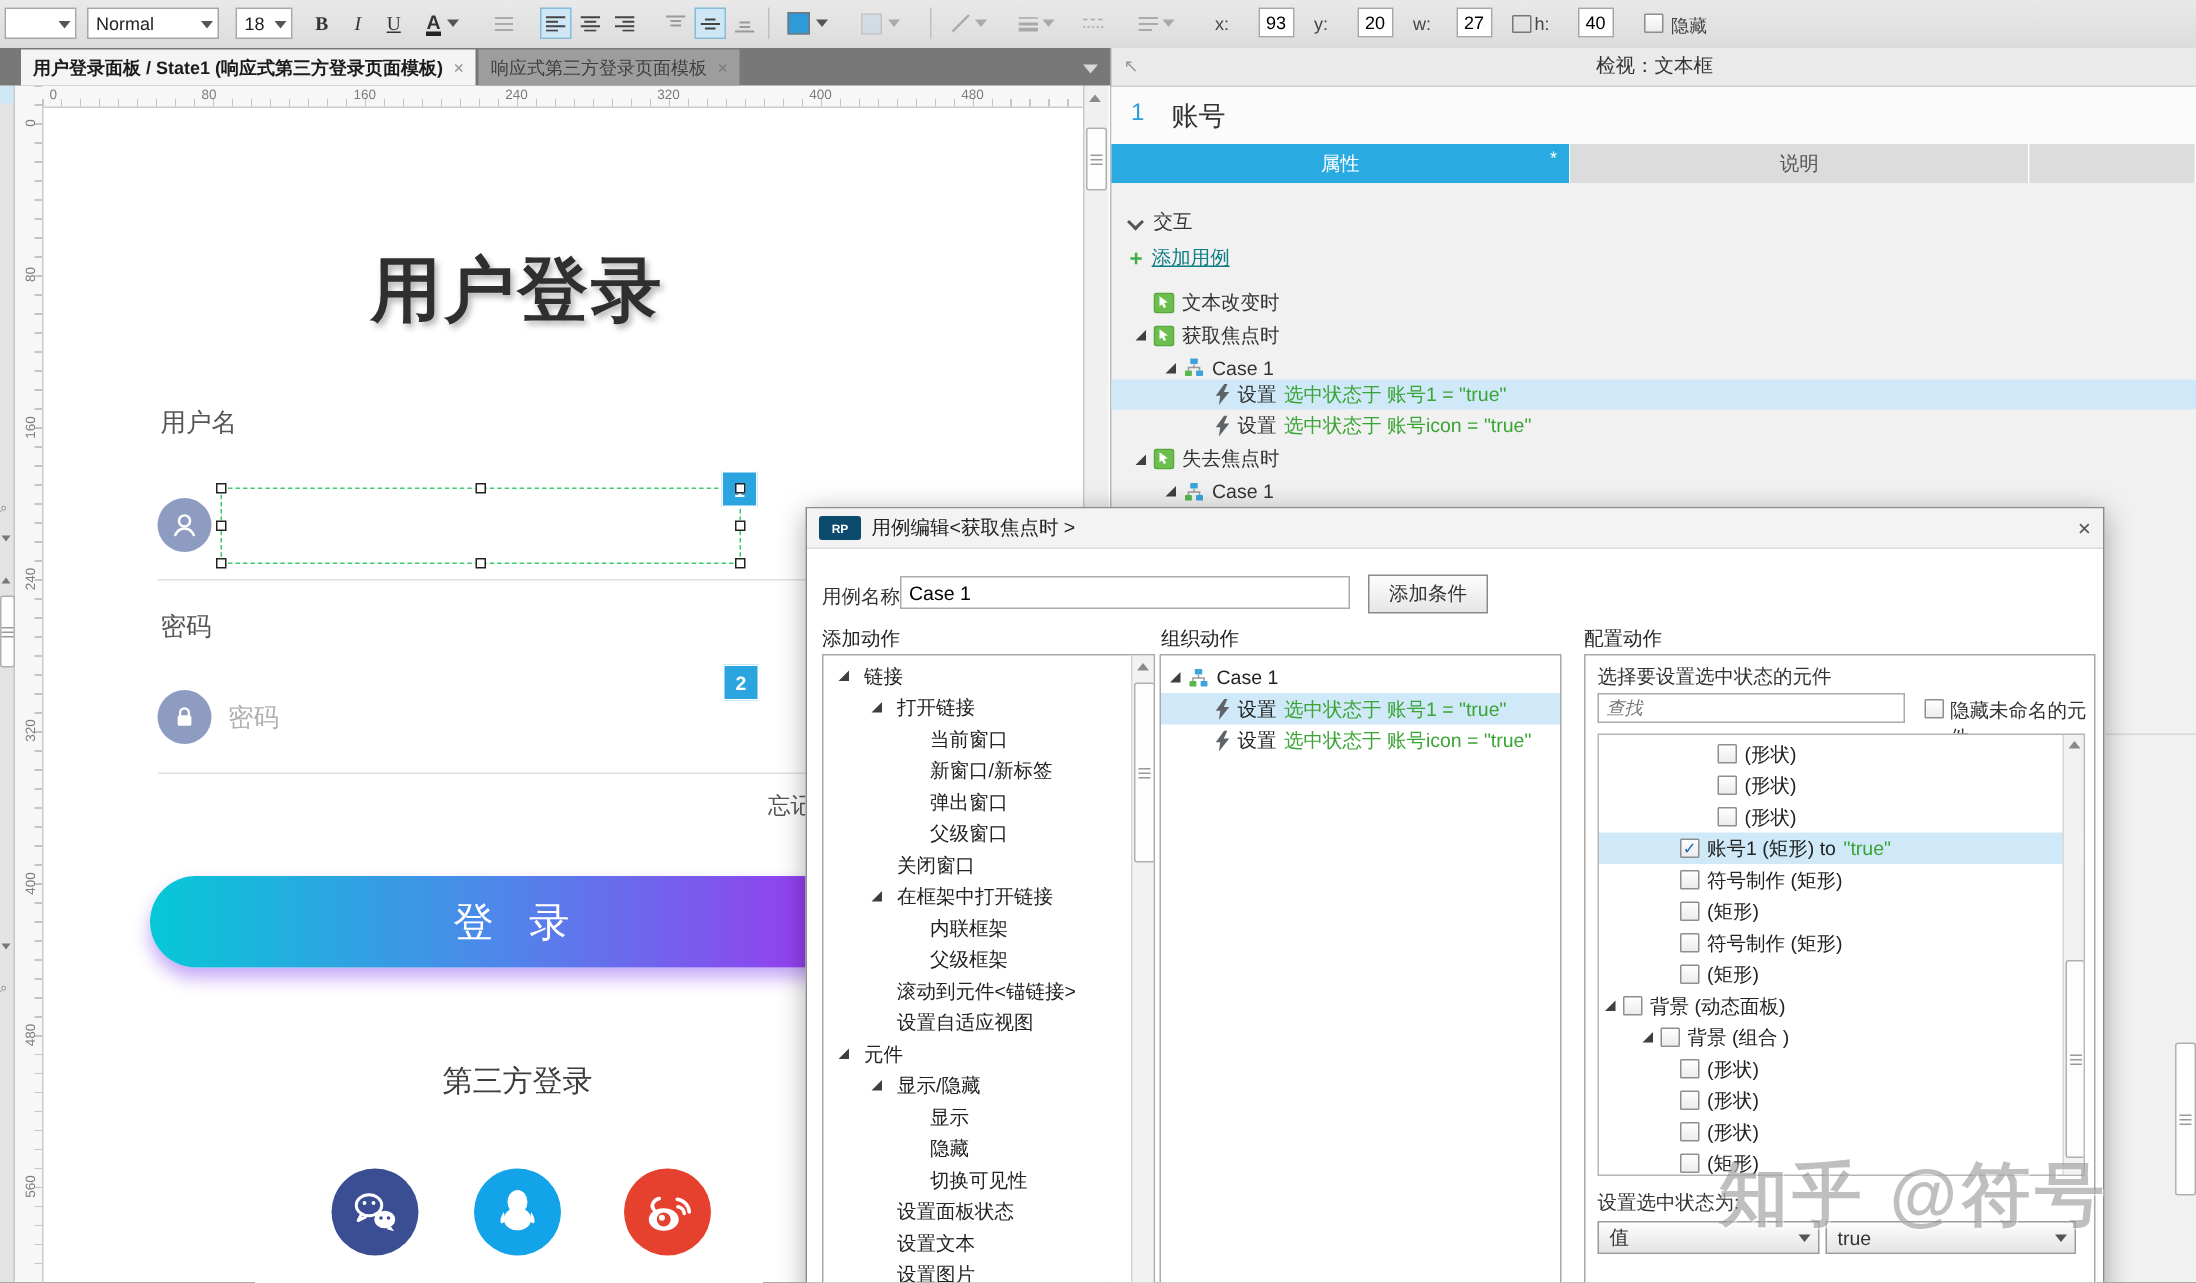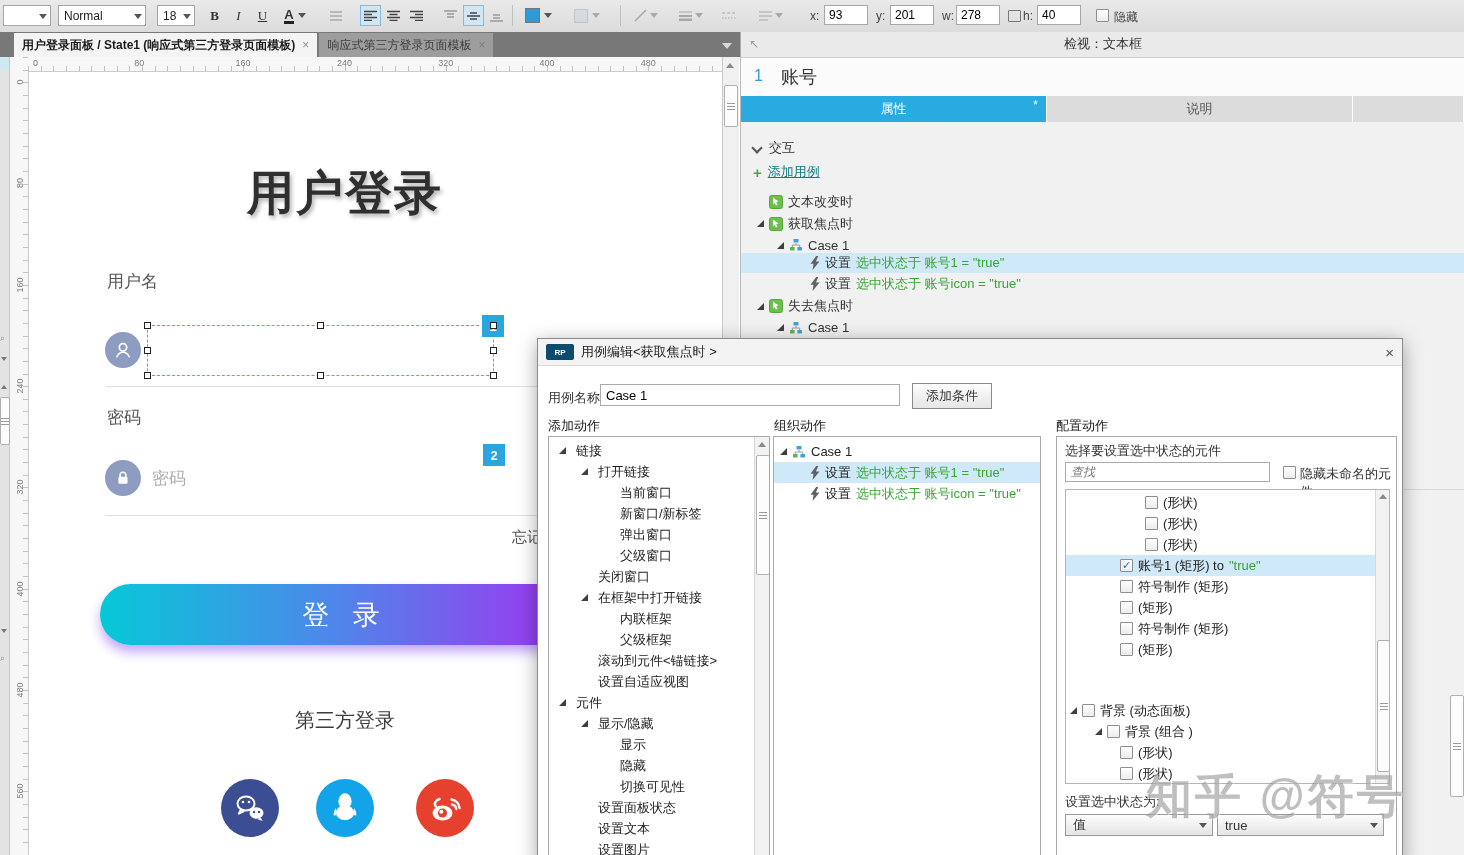--- a/index.html
+++ b/index.html
@@ -11,22 +11,22 @@
            background:linear-gradient(#e9e9e9,#dcdcdc);border-bottom:1px solid #b9b9b9;z-index:20;}
   .combo{position:absolute;top:5px;height:21px;background:#fff;border:1px solid #a6a6a6;
          display:flex;align-items:center;padding:0 16px 0 5px;font-size:12px;color:#222;box-sizing:border-box;}
   .combo .ca{position:absolute;right:3px;top:8px;width:0;height:0;border-left:4px solid transparent;
              border-right:4px solid transparent;border-top:5px solid #555;}
   .tbtn{position:absolute;top:5px;width:21px;height:21px;display:flex;align-items:center;justify-content:center;
         border:1px solid transparent;box-sizing:border-box;font-size:13px;color:#333;}
   .tbtn.on{background:#cfe7f5;border-color:#86bcd9;}
   .dis{opacity:.4;}
   .sep{position:absolute;top:5px;width:1px;height:21px;background:#c0c0c0;}
-  .num-in{position:absolute;top:5px;height:20px;width:44px;background:#fff;border:1px solid #a6a6a6;
-          font-size:12px;padding:0 4px;box-sizing:border-box;font-family:"Liberation Sans",sans-serif;}
+  .num-in{position:absolute;top:5px;height:20px;width:24px;background:#fff;border:1px solid #a6a6a6;
+          font-size:12px;padding:0 4px;box-sizing:border-box;font-family:"Liberation Sans",sans-serif;margin-left:15px;}
   .tlabel{position:absolute;top:9px;font-size:12px;color:#444;}
   .cbx{position:absolute;width:13px;height:13px;border:1px solid #8e8e8e;background:linear-gradient(#fff,#ececec);box-sizing:border-box;border-radius:1px;}
   
   .tabbar{position:absolute;left:0;top:32px;width:740px;height:25px;background:#787878;z-index:20;display:flex;align-items:stretch;}
   .tab{display:flex;align-items:center;padding:0 8px;font-size:12px;white-space:nowrap;margin-top:1px;}
   .tab.active{background:#f4f4f4;color:#1b1b1b;font-weight:bold;}
   .tab.inactive{background:#9d9d9d;color:#3e3e3e;}
   .tab .x{margin-left:7px;color:#909090;font-weight:normal;font-size:12px;}
   .tab.inactive .x{color:#7b7b7b;}
   .insp-head{position:absolute;left:740px;top:32px;width:724px;height:25px;background:#eaeaea;
@@ -675,21 +675,21 @@
               <span>(矩形)</span>
             </div>
             <div class="lrow" style="gap: 5px; padding-left: 54px;">
               <span class="cb"></span>
               <span>符号制作 (矩形)</span>
             </div>
             <div class="lrow" style="gap: 5px; padding-left: 54px;">
               <span class="cb"></span>
               <span>(矩形)</span>
             </div>
-            <div class="lrow" style="gap: 5px; padding-left: 4px; margin-top: 40px;">
+            <div class="lrow" style="gap: 5px; padding-left: 4px;">
               <span class="tri" style="flex: 0 0 auto;"></span>
               <span class="cb"></span>
               <span>背景 (动态面板)</span>
             </div>
             <div class="lrow" style="gap: 5px; padding-left: 29px;">
               <span class="tri" style="flex: 0 0 auto;"></span>
               <span class="cb"></span>
               <span>背景 (组合 )</span>
             </div>
             <div class="lrow" style="gap: 5px; padding-left: 54px;">

